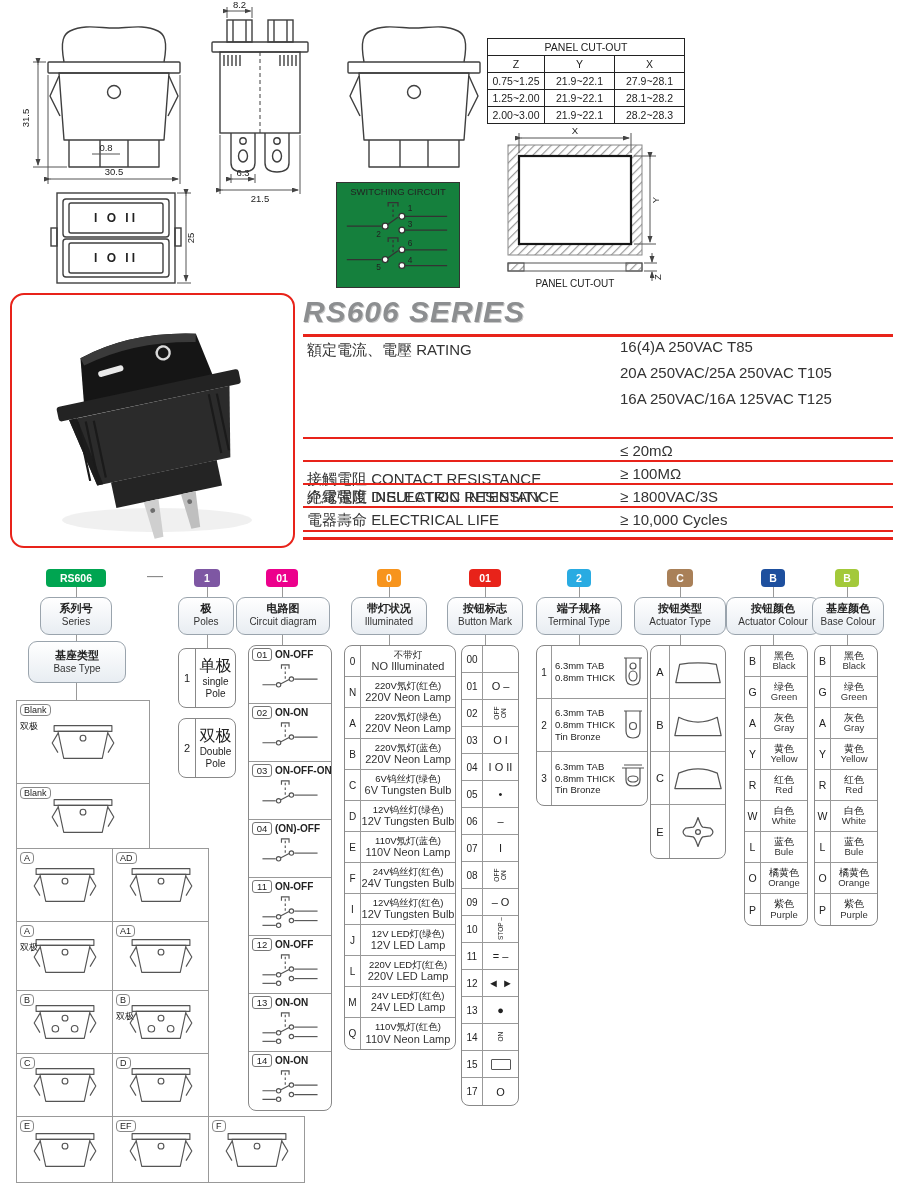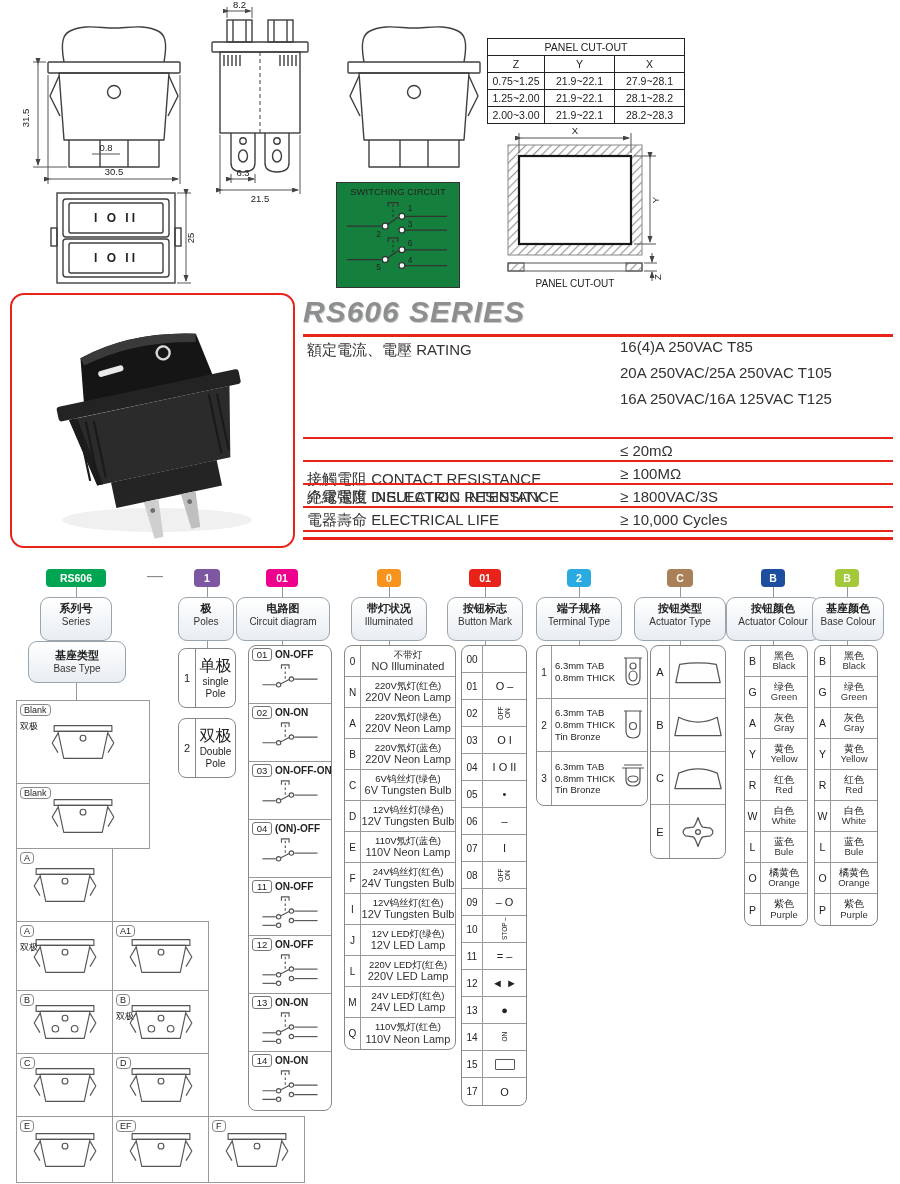--- a/index.html
+++ b/index.html
@@ -23,21 +23,21 @@
   .series-title{position:absolute;left:303px;top:295px;font-size:30px;font-weight:bold;font-style:italic;
                 color:#8c8e90;letter-spacing:1px;text-shadow:1px 1px 0 #c9c9c9;}
   .redline{position:absolute;background:#e8231a;height:2px;}
   .rl-thick{height:3px;}
   .spec-label{position:absolute;left:307px;font-size:15px;color:#333;}
   .spec-value{position:absolute;left:620px;font-size:15px;color:#333;}
   
   .badge{position:absolute;height:18px;border-radius:4px;color:#fff;font-size:10.5px;font-weight:bold;
          display:flex;align-items:center;justify-content:center;}
   .sep-dash{position:absolute;left:138px;top:567px;width:34px;text-align:center;font-size:16px;color:#888;}
-  .hdr{position:absolute;height:44px;border:1.5px solid #9aa4ad;border-radius:9px;
+  .hdr{position:absolute;height:38px;border:1.5px solid #9aa4ad;border-radius:9px;
        background:linear-gradient(#ffffff,#e8edf2);text-align:center;padding-top:3px;box-sizing:border-box;}
   .hdr-zh{font-size:11px;font-weight:bold;color:#222;}
   .hdr-en{font-size:10px;color:#333;}
   .vline{position:absolute;width:1px;background:#999;}
   .list{position:absolute;border:1px solid #888;border-radius:8px;background:#fff;overflow:hidden;box-sizing:border-box;}
   
   .pole-wrap{position:absolute;left:178px;top:648px;width:58px;display:flex;flex-direction:column;gap:10px;}
   .pole-box{border:1px solid #888;border-radius:8px;background:#fff;display:flex;height:58px;overflow:hidden;}
   .pole-code{flex:0 0 16px;border-right:1px solid #888;display:flex;align-items:center;justify-content:center;font-size:11px;}
   .pole-text{flex:1;display:flex;flex-direction:column;align-items:center;justify-content:center;font-size:10px;line-height:1.25;}
@@ -56,21 +56,21 @@
   .circ-row.dp .extra{display:inline;}
   
   .il-list{left:344px;top:645px;width:112px;}
   .il-row{display:flex;height:31px;border-bottom:1px solid #999;box-sizing:border-box;}
   .il-row:last-child{border-bottom:none;}
   .il-code{flex:0 0 15px;border-right:1px solid #999;display:flex;align-items:center;justify-content:center;font-size:10px;}
   .il-text{flex:1;display:flex;flex-direction:column;align-items:center;justify-content:center;line-height:1.2;}
   .il-zh{font-size:9.5px;}
   .il-en{font-size:11px;color:#333;}
   
-  .bm-list{left:461px;top:645px;width:66px;}
+  .bm-list{left:461px;top:645px;width:58px;}
   .bm-row{display:flex;height:27px;border-bottom:1px solid #999;box-sizing:border-box;}
   .bm-row:last-child{border-bottom:none;}
   .bm-code{flex:0 0 20px;border-right:1px solid #999;display:flex;align-items:center;justify-content:center;font-size:10px;}
   .bm-mark{flex:1;display:flex;align-items:center;justify-content:center;font-size:11px;color:#222;}
   .bm-row.rot .mk{transform:rotate(-90deg);font-size:6.5px;white-space:pre-line;line-height:1.1;text-align:center;letter-spacing:0;}
   .bm-row.rect .mk{width:18px;height:9px;border:1.4px solid #555;border-radius:1px;}
   
   .term-list{left:536px;top:645px;width:112px;}
   .term-row{display:flex;height:53px;border-bottom:1px solid #999;box-sizing:border-box;align-items:center;}
   .term-row:last-child{border-bottom:none;}
@@ -1162,20 +1162,33 @@
           <g>
             <rect x="10" y="10" width="60" height="6"></rect>
             <path d="M14,16 L66,16 L60,44 L20,44 Z"></path>
             <path d="M14,18 L8,28 L14,38"></path>
             <path d="M66,18 L72,28 L66,38"></path>
             <circle cx="40" cy="23" r="3"></circle>
           </g>
         </svg>
       </div>
 
+      <div class="bt-cell">
+        <span class="bt-code">AD</span>
+        <span class="bt-note"></span>
+        <svg class="bt-glyph" viewBox="0 0 80 54" width="78" height="52">
+          <g>
+            <rect x="10" y="10" width="60" height="6"></rect>
+            <path d="M14,16 L66,16 L60,44 L20,44 Z"></path>
+            <path d="M14,18 L8,28 L14,38"></path>
+            <path d="M66,18 L72,28 L66,38"></path>
+            <circle cx="40" cy="23" r="3"></circle>
+          </g>
+        </svg>
+      </div>
     </div>
   <div class="bt-row" style="top:921px;height:70px;">
 
       <div class="bt-cell">
         <span class="bt-code">A</span>
         <span class="bt-note">双极</span>
         <svg class="bt-glyph" viewBox="0 0 80 54" width="78" height="52">
           <g>
             <rect x="10" y="10" width="60" height="6"></rect>
             <path d="M14,16 L66,16 L60,44 L20,44 Z"></path>

